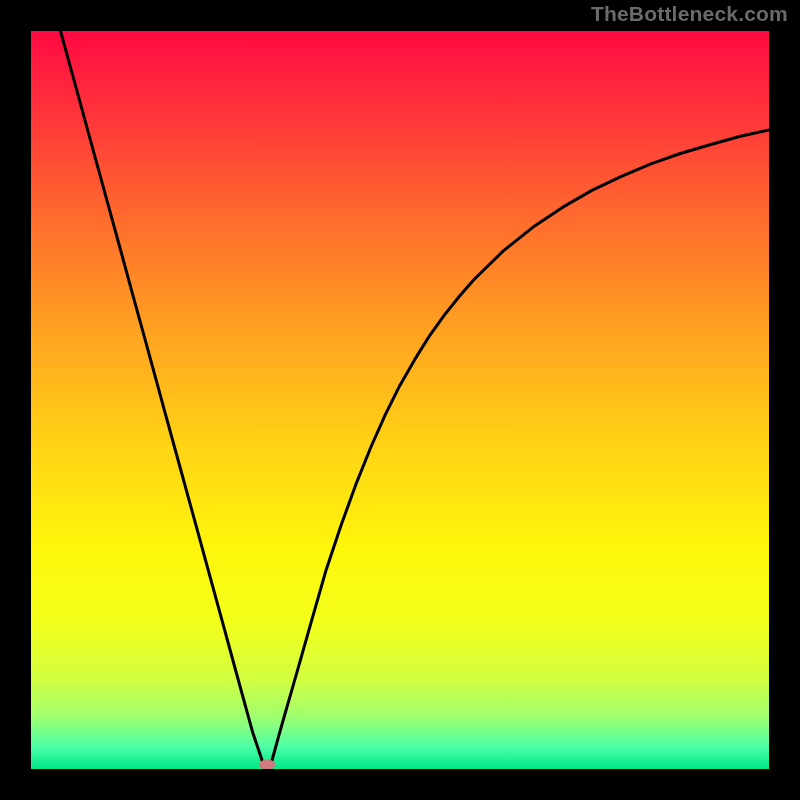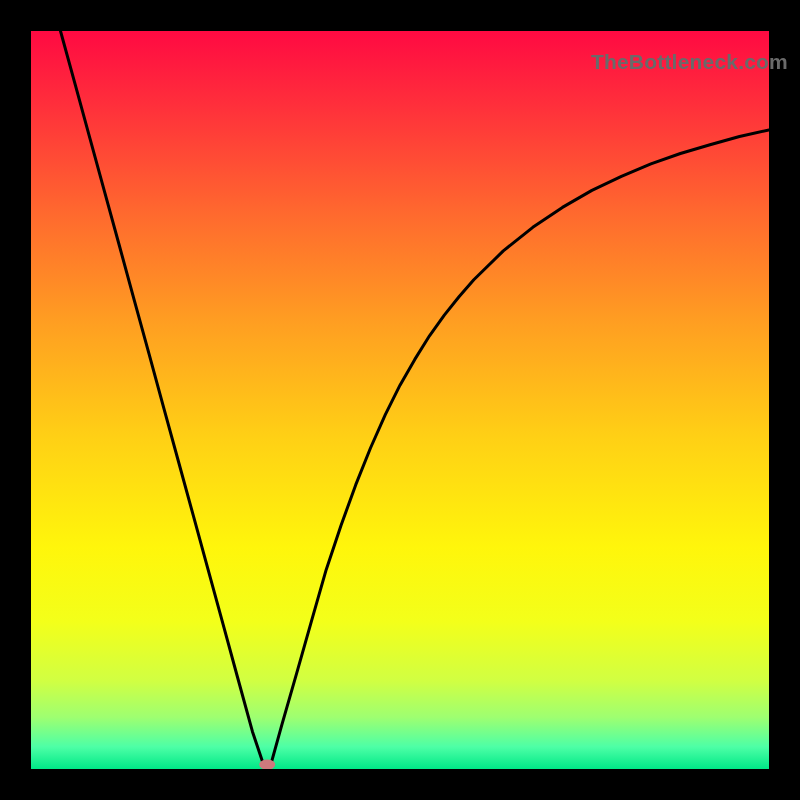--- a/index.html
+++ b/index.html
@@ -9,21 +9,20 @@
   .watermark {
     position: absolute;
     top: 2px;
     right: 12px;
     color: #6a6a6a;
     font-size: 21px;
     font-weight: bold;
     letter-spacing: 0.2px;
     z-index: 30;
     user-select: none;
-    margin-top: 48px;
   }
 
   .frame {
     position: absolute;
     left: 31px;
     top: 31px;
     width: 738px;
     height: 738px;
     overflow: hidden;
   }

